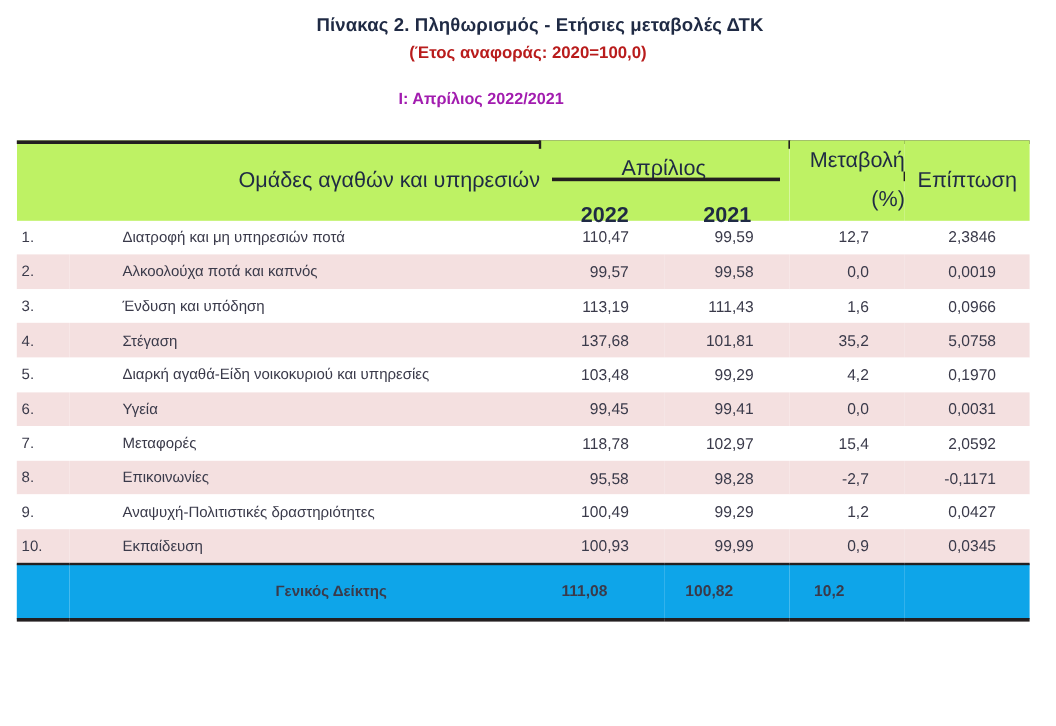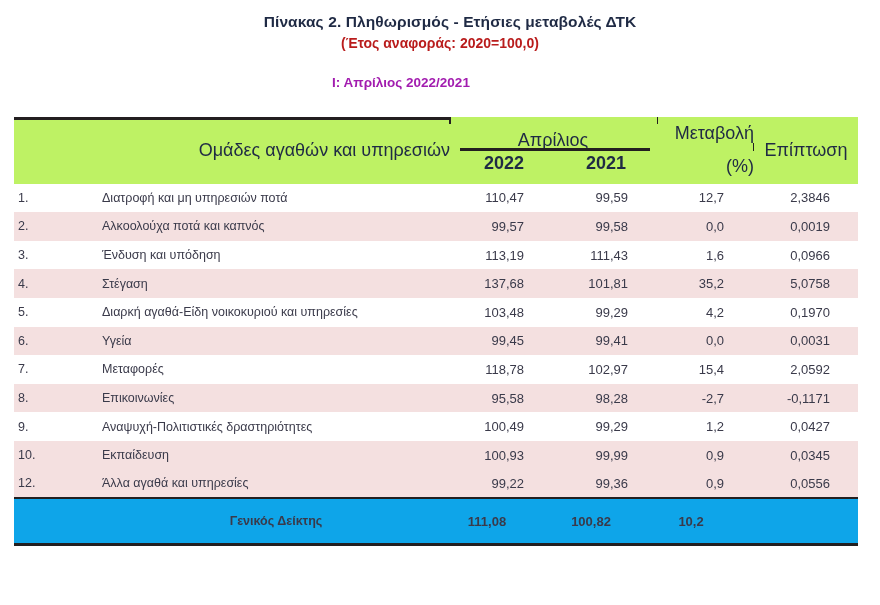--- a/index.html
+++ b/index.html
@@ -108,21 +108,21 @@
     position: absolute;
     left: 10px;
     right: 8px;
     top: 31px;
     height: 2.5px;
     background: #231f20;
   }
   .year-label {
     display: block;
     position: absolute;
-    top: 36px;
+    top: 52px;
     text-align: center;
     font-weight: bold;
   }
   .year-2022 { left: 6px;  width: 96px; }
   .year-2021 { left: 108px; width: 96px; }
 
   .th-change {
     text-align: right;
     line-height: 1.85;
   }
@@ -302,28 +302,20 @@
           <td class="val imp">0,0427</td>
         </tr>
         <tr class="alt">
           <td class="idx">10.</td>
           <td class="label">Εκπαίδευση</td>
           <td class="val">100,93</td>
           <td class="val">99,99</td>
           <td class="val">0,9</td>
           <td class="val imp">0,0345</td>
         </tr>
-        <tr class="alt">
-          <td class="idx">12.</td>
-          <td class="label">Άλλα αγαθά και υπηρεσίες</td>
-          <td class="val">99,22</td>
-          <td class="val">99,36</td>
-          <td class="val">0,9</td>
-          <td class="val imp">0,0556</td>
-        </tr>
 
         <tr class="total">
           <td class="idx"></td>
           <td class="label">Γενικός Δείκτης</td>
           <td class="val">111,08</td>
           <td class="val">100,82</td>
           <td class="val">10,2</td>
           <td class="val imp"></td>
         </tr>
       </tbody>

